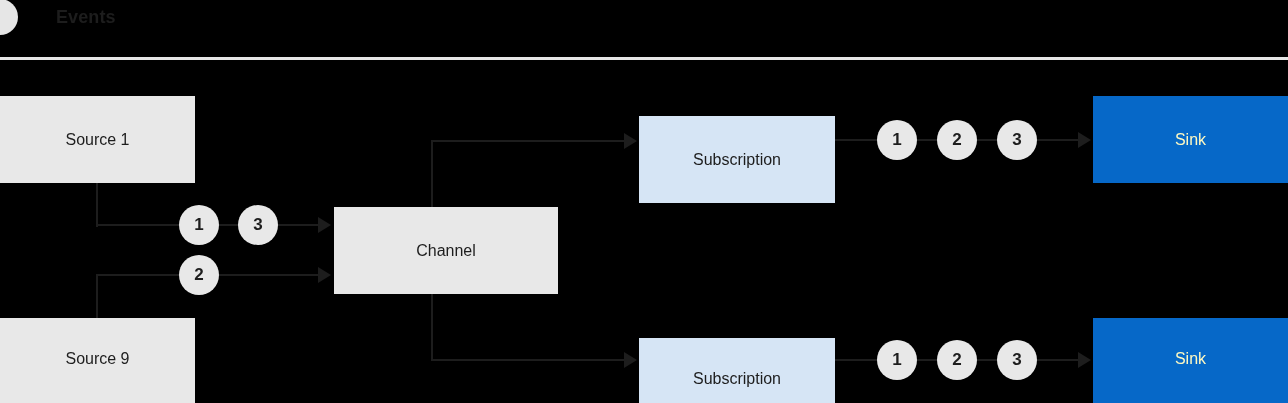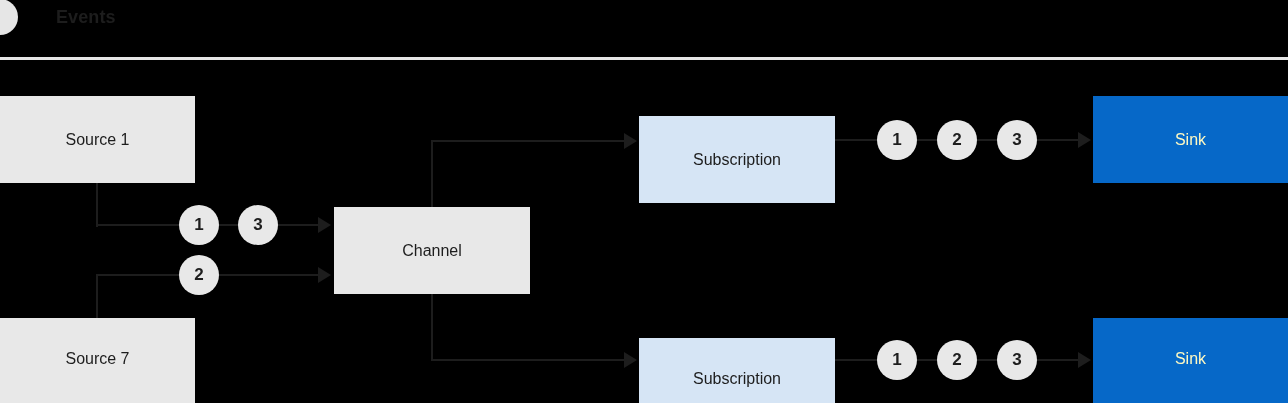--- a/index.html
+++ b/index.html
@@ -129,24 +129,24 @@
   <div class="arrow-head" style="left:1078px; top:132px;"></div>
 
   <div class="h-line" style="left:835px; top:359px; width:245px;"></div>
   <div class="arrow-head" style="left:1078px; top:352px;"></div>
 
   <div class="node src" style="left:0px; top:96px; width:195px; height:87px;">
     <span>Source 1</span>
   </div>
 
   <div class="node src" style="left:0px; top:318px; width:195px; height:85px;">
-    <span style="position:relative; top:-2px;">Source 7</span>
+    <span style="position:relative; top:-2px;">Source 9</span>
   </div>
 
-  <div class="node chan" style="left:334px; top:207px; width:196px; height:87px;">
+  <div class="node chan" style="left:334px; top:207px; width:224px; height:87px;">
     <span>Channel</span>
   </div>
 
   <div class="node sub" style="left:639px; top:96px; width:196px; height:87px;">
     <span>Subscription</span>
   </div>
 
   <div class="node sub" style="left:639px; top:318px; width:196px; height:85px;">
     <span style="position:relative; top:-2px;">Subscription</span>
   </div>

